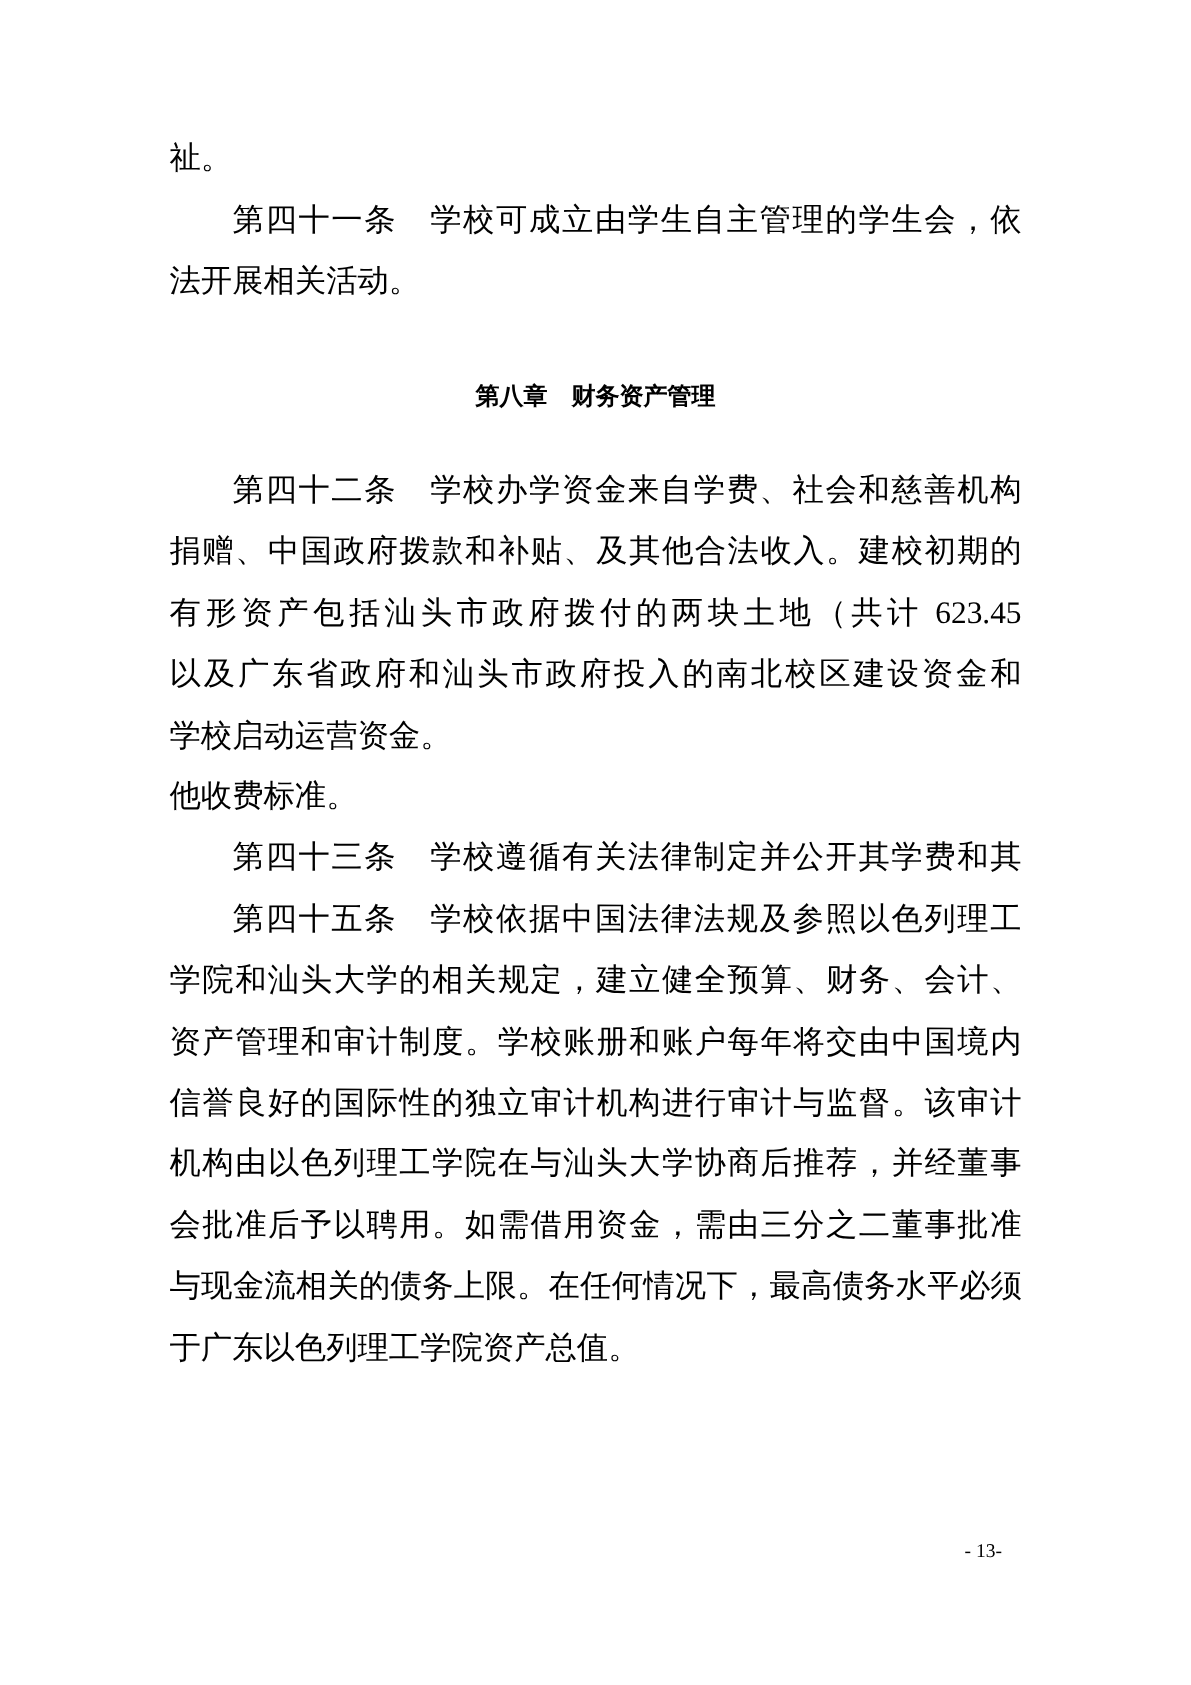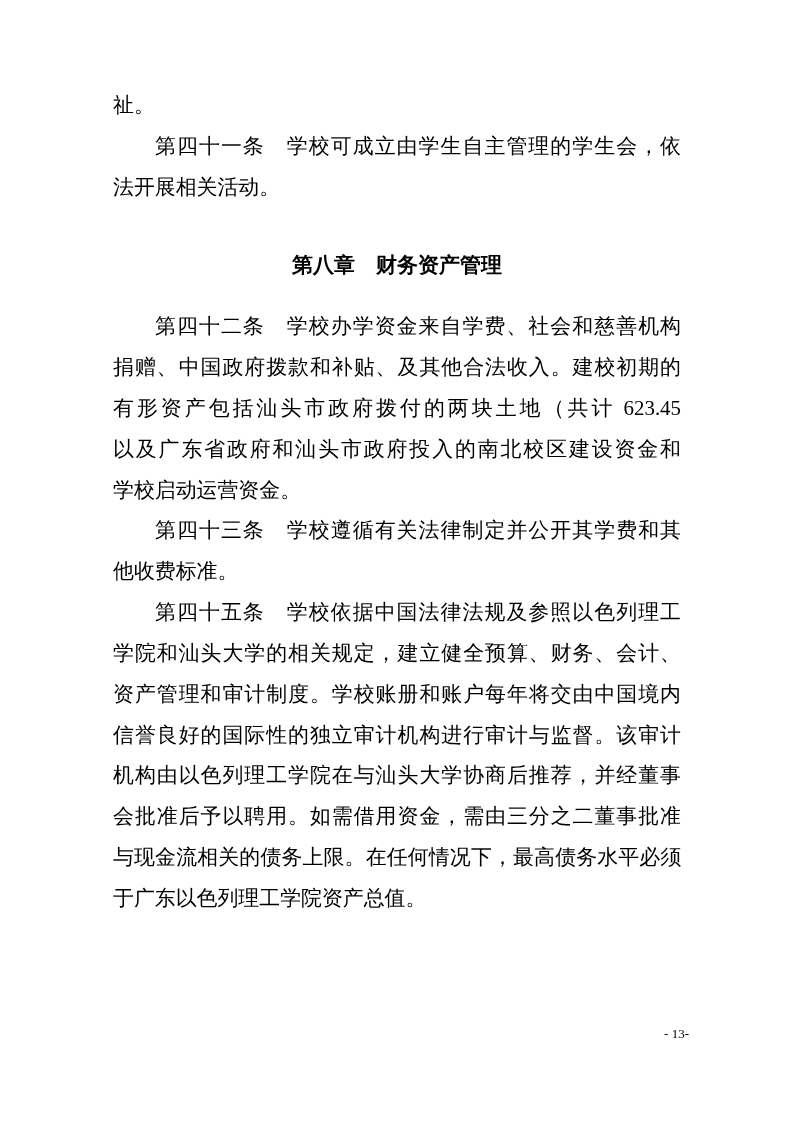--- a/index.html
+++ b/index.html
@@ -48,28 +48,28 @@
   .tight {
     letter-spacing: -0.3px;
   }
   .term {
     font-weight: normal;
   }
   .chapter {
     margin: 38px 0 20px 0;
     height: 40.83px;
     line-height: 40.83px;
-    font-size: 21px;
+    font-size: 16px;
     font-weight: bold;
     text-align: center;
   }
   .pagenum {
     position: absolute;
     top: 1026px;
-    right: 105px;
+    right: 126px;
     font-size: 13px;
     line-height: 16px;
     color: #000000;
   }
 </style>
 </head>
 <body>
 
 <div class="page">
   <div class="doc">
@@ -87,22 +87,22 @@
 
     <div class="para">
       <div class="line full indent"><span class="term">第四十二条　</span><span>学校办学资金来自学费、社会和慈善机构</span></div>
       <div class="line full">捐赠、中国政府拨款和补贴、及其他合法收入。建校初期的</div>
       <div class="line full">有形资产包括汕头市政府拨付的两块土地（共计 623.45 亩），</div>
       <div class="line full">以及广东省政府和汕头市政府投入的南北校区建设资金和</div>
       <div class="line last">学校启动运营资金。</div>
     </div>
 
     <div class="para">
+      <div class="line last">他收费标准。</div>
       <div class="line full indent"><span class="term">第四十三条　</span><span>学校遵循有关法律制定并公开其学费和其</span></div>
-      <div class="line last">他收费标准。</div>
     </div>
 
 
     <div class="para">
       <div class="line full indent"><span class="term">第四十五条　</span><span>学校依据中国法律法规及参照以色列理工</span></div>
       <div class="line full">学院和汕头大学的相关规定，建立健全预算、财务、会计、</div>
       <div class="line full">资产管理和审计制度。学校账册和账户每年将交由中国境内</div>
       <div class="line full">信誉良好的国际性的独立审计机构进行审计与监督。该审计</div>
       <div class="line full">机构由以色列理工学院在与汕头大学协商后推荐，并经董事</div>
       <div class="line full">会批准后予以聘用。如需借用资金，需由三分之二董事批准</div>

